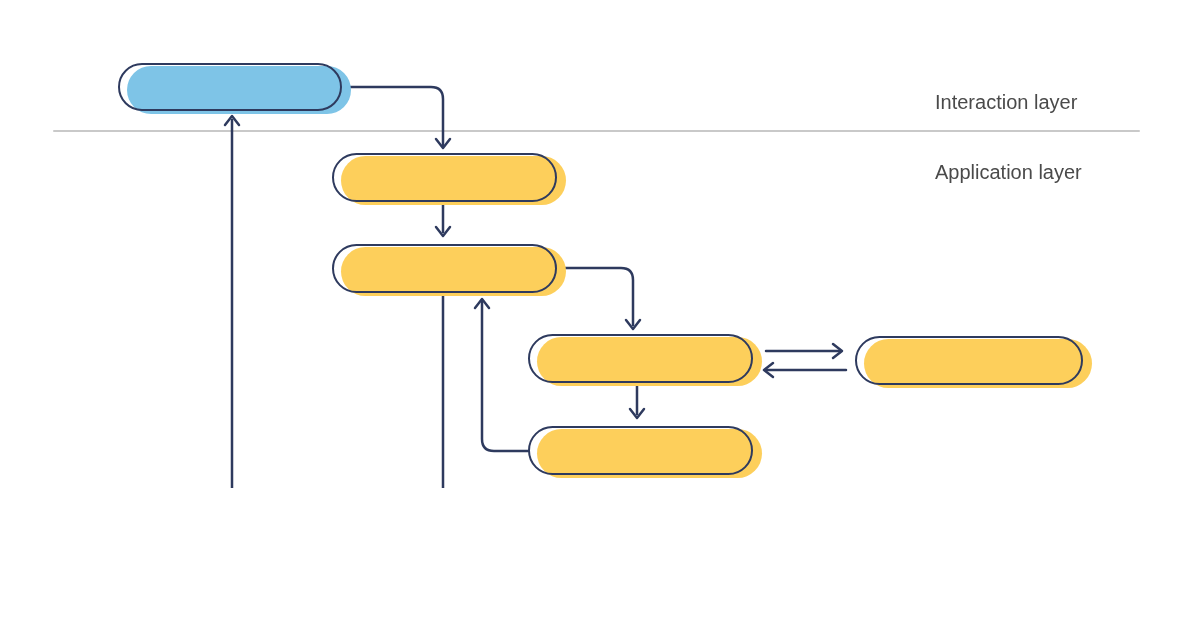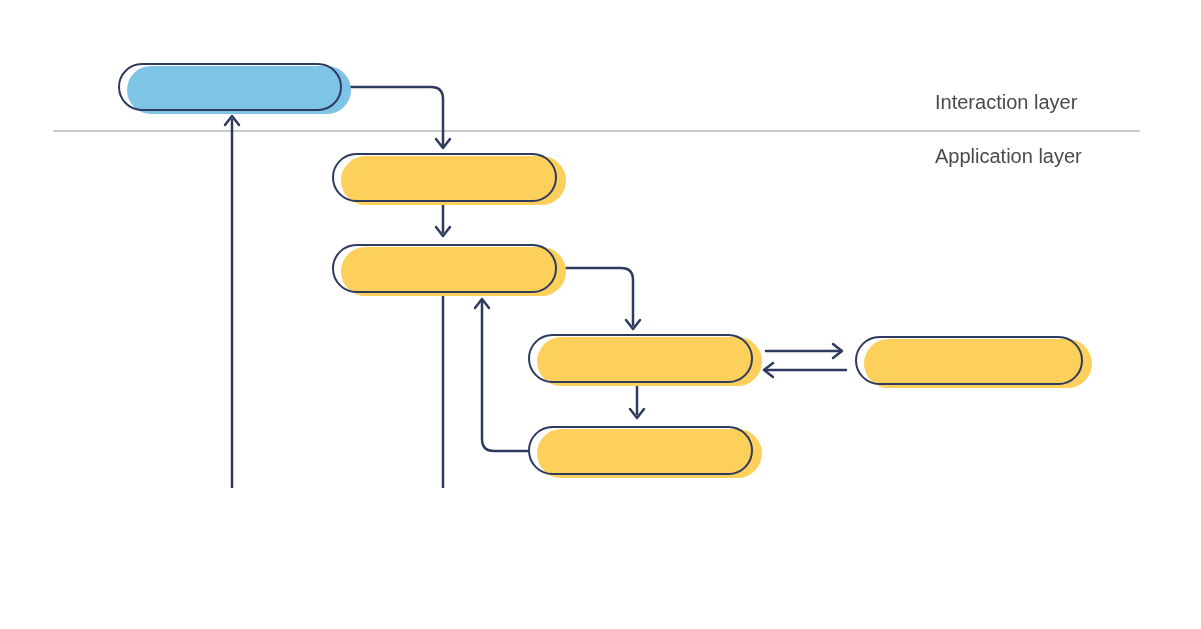--- a/index.html
+++ b/index.html
@@ -26,21 +26,21 @@
   .node-app-3       { left:528px; top:334px; width:225px; height:49px; }
   .node-app-4       { left:528px; top:426px; width:225px; height:49px; }
   .node-app-side    { left:855px; top:336px; width:228px; height:49px; }
   .node-app-bottom  { left:332px; top:517px; width:225px; height:49px; }
 
   .layer-label {
     position:absolute; color:#4A4A4A; font-size:20px; line-height:24px;
     white-space:nowrap;
   }
   .label-interaction { left:935px; top:90px; }
-  .label-application { left:935px; top:144px; }
+  .label-application { left:935px; top:160px; }
 </style>
 </head>
 <body>
 
 <div class="canvas">
 
   <svg class="wires" viewBox="0 0 1201 629" xmlns="http://www.w3.org/2000/svg">
     <g fill="none" stroke="#2E3A5E" stroke-width="2.5" stroke-linecap="round" stroke-linejoin="round">
 
       <line x1="54" y1="131" x2="1139" y2="131" stroke="#C9C9C9" stroke-width="2"></line>

